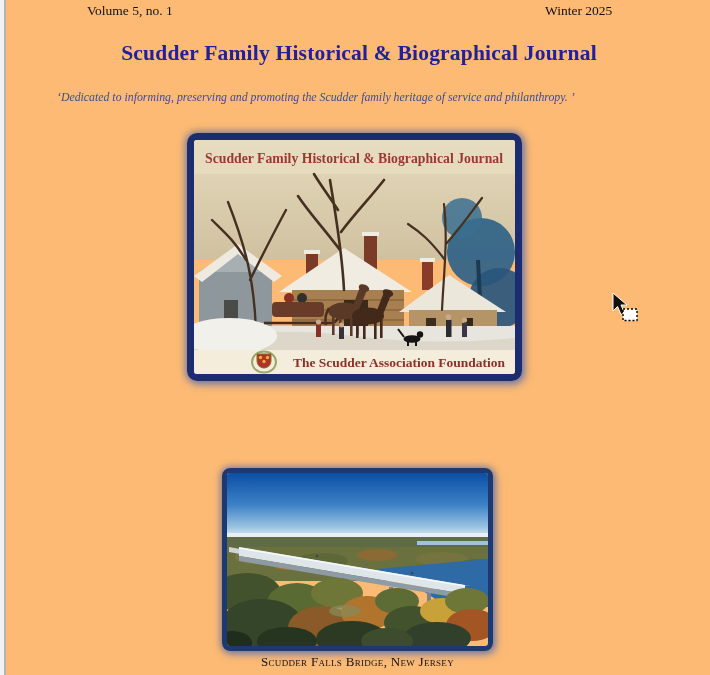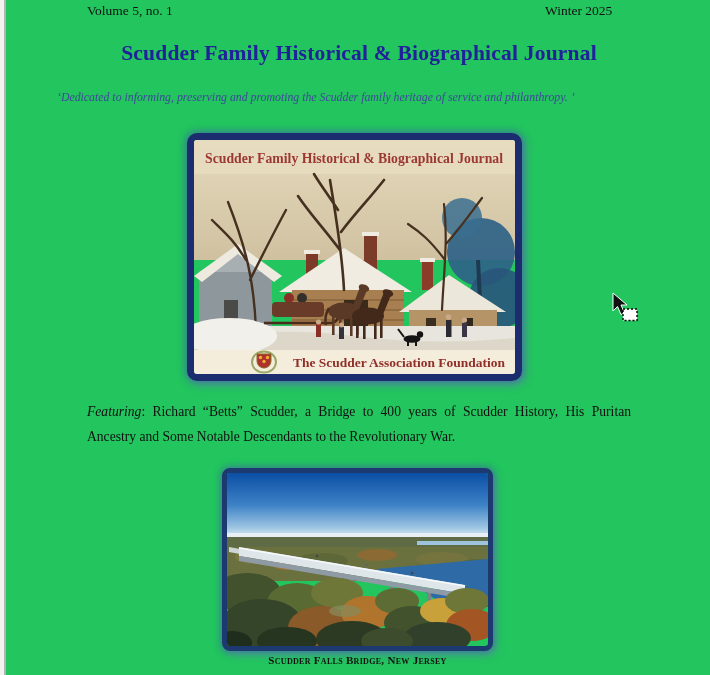--- a/index.html
+++ b/index.html
@@ -1,37 +1,37 @@
 <!DOCTYPE html>
 <html><head>
 <meta charset="utf-8">
 <style>
   html,body{margin:0;padding:0;background:#ffffff;}
-  .canvas{position:relative;width:710px;height:675px;background:#22c55e;overflow:hidden;
+  .canvas{position:relative;width:710px;height:675px;background:#fdba74;overflow:hidden;
           font-family:"Liberation Serif","DejaVu Serif",serif;color:#111;}
   .page-edge-strip{position:absolute;left:0;top:0;width:4px;height:675px;background:#f2f2f2;}
   .page-edge-line{position:absolute;left:4px;top:0;width:2px;height:675px;background:#b4b4b4;}
   .masthead-left{position:absolute;left:87px;top:3px;font-size:13.5px;}
   .masthead-right{position:absolute;left:545px;top:3px;font-size:13.5px;}
   .journal-title{position:absolute;left:87px;top:41px;width:544px;margin:0;text-align:center;
                  font-size:21.5px;font-weight:bold;color:#21219a;letter-spacing:.2px;}
   .journal-motto{position:absolute;left:57px;top:90px;width:604px;text-align:left;
                  font-style:italic;font-size:11.8px;color:#3d4a9a;}
   figure{margin:0;padding:0;}
   .cover-figure{position:absolute;left:187px;top:133px;width:321px;height:234px;
                 border:7px solid #1b2d6e;border-radius:10px;overflow:hidden;
                 box-shadow:0 0 7px 2px rgba(60,90,170,.6),3px 4px 8px rgba(110,130,185,.5);}
   .bridge-figure{position:absolute;left:222px;top:468px;width:261px;height:173px;
                  border:5px solid #1d3a70;border-radius:8px;overflow:hidden;
                  box-shadow:0 0 6px 2px rgba(60,90,170,.55),3px 4px 8px rgba(110,130,185,.5);}
   .feature-line{position:absolute;left:87px;top:400px;width:544px;margin:0;
                 font-size:13.6px;line-height:24.8px;text-align:justify;}
   .feature-line .lead{font-style:italic;}
   .bridge-caption{position:absolute;left:222px;top:654px;width:271px;text-align:center;
-                  font-variant:small-caps;font-size:11px;letter-spacing:.3px;color:#111;font-weight:bold;}
+                  font-variant:small-caps;font-size:13px;letter-spacing:.3px;color:#111;}
   .cursor{position:absolute;left:604px;top:287px;width:40px;height:40px;pointer-events:none;}
 </style>
 </head>
 <body>
 
 <div class="canvas">
   <div class="page-edge-strip"></div>
   <div class="page-edge-line"></div>
 
   <div class="masthead-left">Volume 5, no. 1</div>
@@ -157,21 +157,20 @@
         <ellipse cx="70" cy="222" rx="12" ry="10.5" fill="none" stroke="#9aa86a" stroke-width="2"></ellipse>
         <path d="M63,214 h14 v7 a7 7 0 0 1 -14 0 z" fill="#b03030" stroke="#8a6a20" stroke-width="1"></path>
         <circle cx="66.5" cy="217.5" r="1.7" fill="#e8b428"></circle>
         <circle cx="70" cy="221.5" r="1.7" fill="#e8b428"></circle>
         <circle cx="73.5" cy="217.5" r="1.7" fill="#e8b428"></circle>
       </g>
       <text x="205" y="227" text-anchor="middle" textLength="212" lengthAdjust="spacingAndGlyphs" font-family="Liberation Serif, DejaVu Serif, serif" font-size="13" font-weight="bold" fill="#8f2f28">The Scudder Association Foundation</text>
     </svg>
   </figure>
 
-  <p class="feature-line"><span class="lead">Featuring</span><span>: Richard “Betts” Scudder, a Bridge to 400 years of Scudder History, His Puritan Ancestry and Some Notable Descendants to the Revolutionary War.</span></p>
 
   <figure class="bridge-figure">
     <svg width="261" height="173" viewBox="0 0 261 173">
       <defs>
         <linearGradient id="bSky" x1="0" y1="0" x2="0" y2="1">
           <stop offset="0" stop-color="#0b4fa5"></stop>
             <stop offset=".5" stop-color="#3d82c6"></stop>
           <stop offset=".85" stop-color="#9cc4e2"></stop>
             <stop offset="1" stop-color="#dcebf5"></stop>
         </linearGradient>

